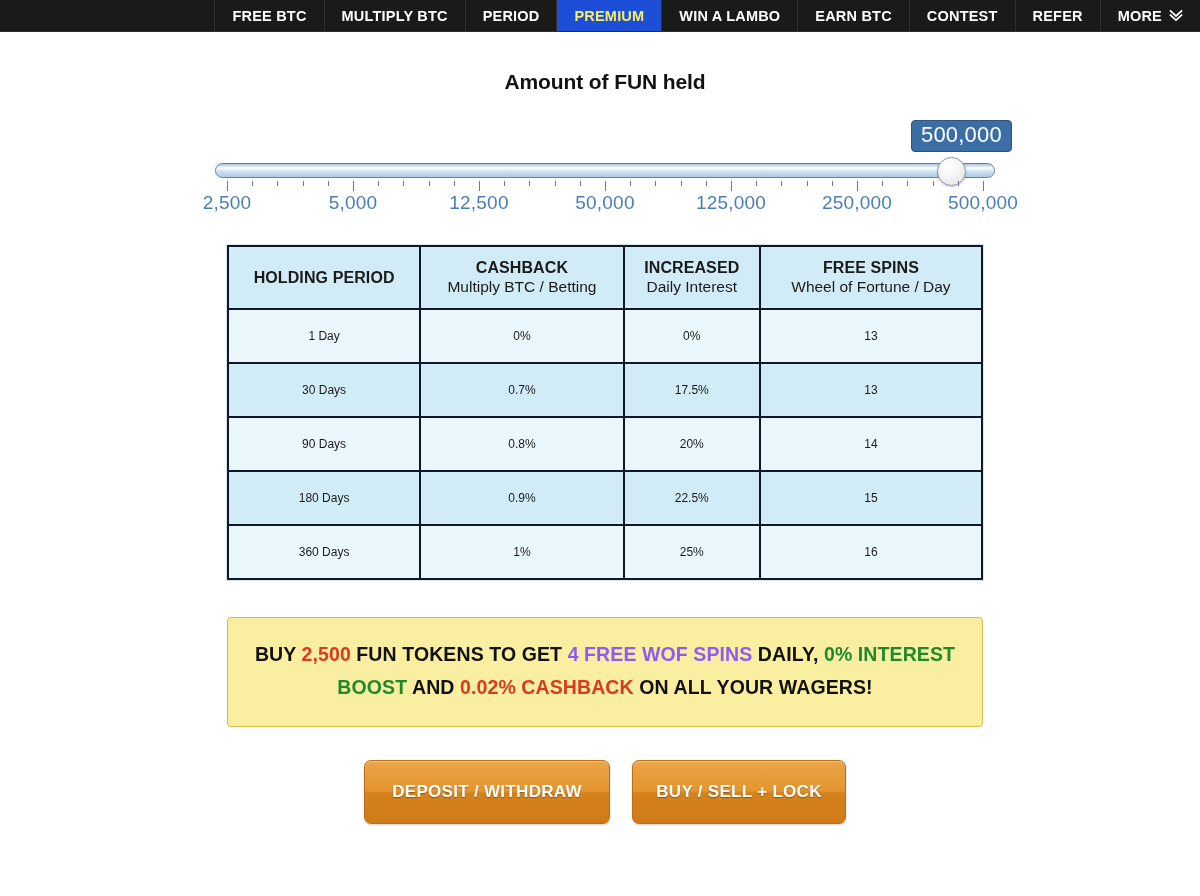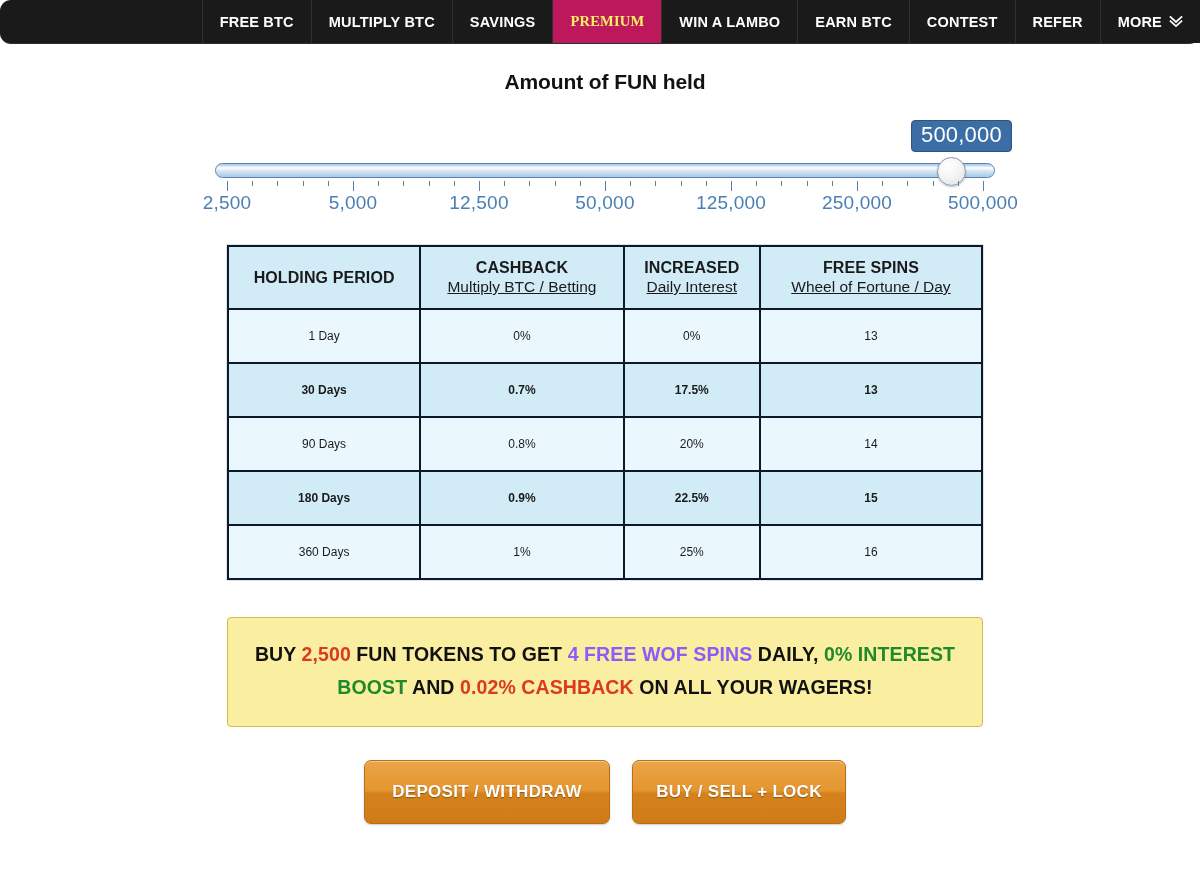--- a/index.html
+++ b/index.html
@@ -13,48 +13,46 @@
     font-family: "Liberation Sans", sans-serif;
     overflow: hidden;
     position: relative;
   }
 
   
   .navbar {
     position: absolute;
     top: 0; left: 0;
     width: 1200px;
-    height: 44px;
+    height: 32px;
     background: #1a1a1a;
     display: flex;
     justify-content: flex-end;
     align-items: stretch;
     box-sizing: border-box;
     border-bottom: 1px solid #2e2e2e;
-    border-radius: 11px;
   }
   .nav-item {
     display: flex;
     align-items: center;
     justify-content: center;
     padding: 0 17px;
     color: #ffffff;
     font-size: 14.5px;
     font-weight: bold;
     letter-spacing: 0.2px;
     border-left: 1px solid #303030;
     background: #1a1a1a;
     white-space: nowrap;
     cursor: pointer;
     user-select: none;
   }
   .nav-item.active {
-    background: #be185d;
+    background: #1d4ed8;
     color: #f5f065;
-    font-family: Liberation Serif, serif;
   }
   .nav-item .chev {
     display: inline-block;
     margin-left: 7px;
     line-height: 1;
     font-size: 13px;
     position: relative;
     top: 1px;
   }
 
@@ -185,31 +183,30 @@
     font-weight: bold;
     color: #1a1a1a;
     letter-spacing: 0.1px;
   }
   .th-sub {
     display: block;
     font-size: 15.5px;
     font-weight: normal;
     color: #1a1a1a;
     margin-top: 1px;
-    text-decoration: underline;
   }
   table.tiers td {
     text-align: center;
     font-size: 12px;
     color: #1a1a1a;
     padding: 16px 6px;
     height: 20px;
   }
   table.tiers tr.row-odd td  { background: #eaf8fd; }
-  table.tiers tr.row-even td { background: #d2ecf7; font-weight: bold; }
+  table.tiers tr.row-even td { background: #d2ecf7; }
   .col-period { width: 25.5%; }
   .col-cash   { width: 27%; }
   .col-int    { width: 18%; }
   .col-spins  { width: 29.5%; }
 
   
   .banner {
     width: 756px;
     box-sizing: border-box;
     margin: 0 auto;
@@ -274,21 +271,21 @@
 <body>
 
 <div class="navbar">
   <div class="nav-item">
     <span>FREE BTC</span>
   </div>
   <div class="nav-item">
     <span>MULTIPLY BTC</span>
   </div>
   <div class="nav-item">
-    <span>SAVINGS</span>
+    <span>PERIOD</span>
   </div>
   <div class="nav-item active">
     <span>PREMIUM</span>
   </div>
   <div class="nav-item">
     <span>WIN A LAMBO</span>
   </div>
   <div class="nav-item">
     <span>EARN BTC</span>
   </div>

